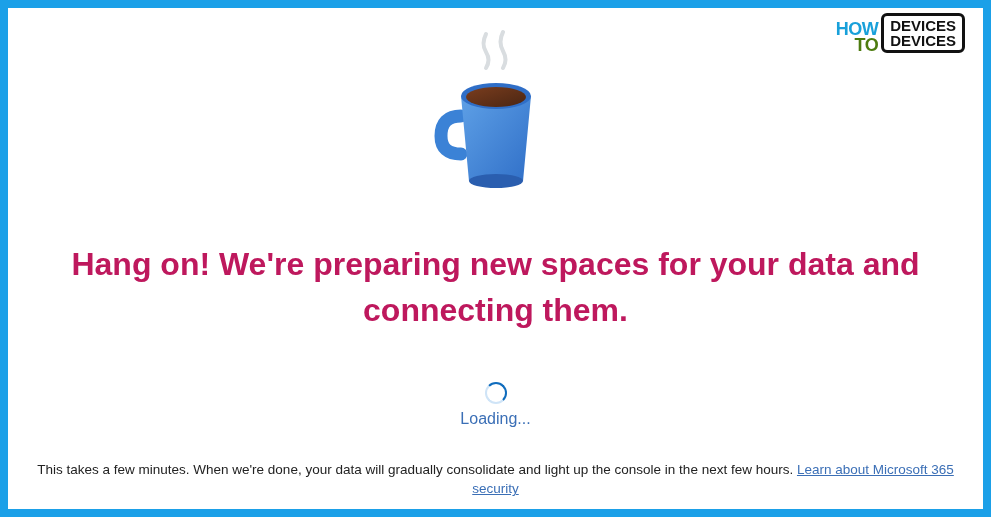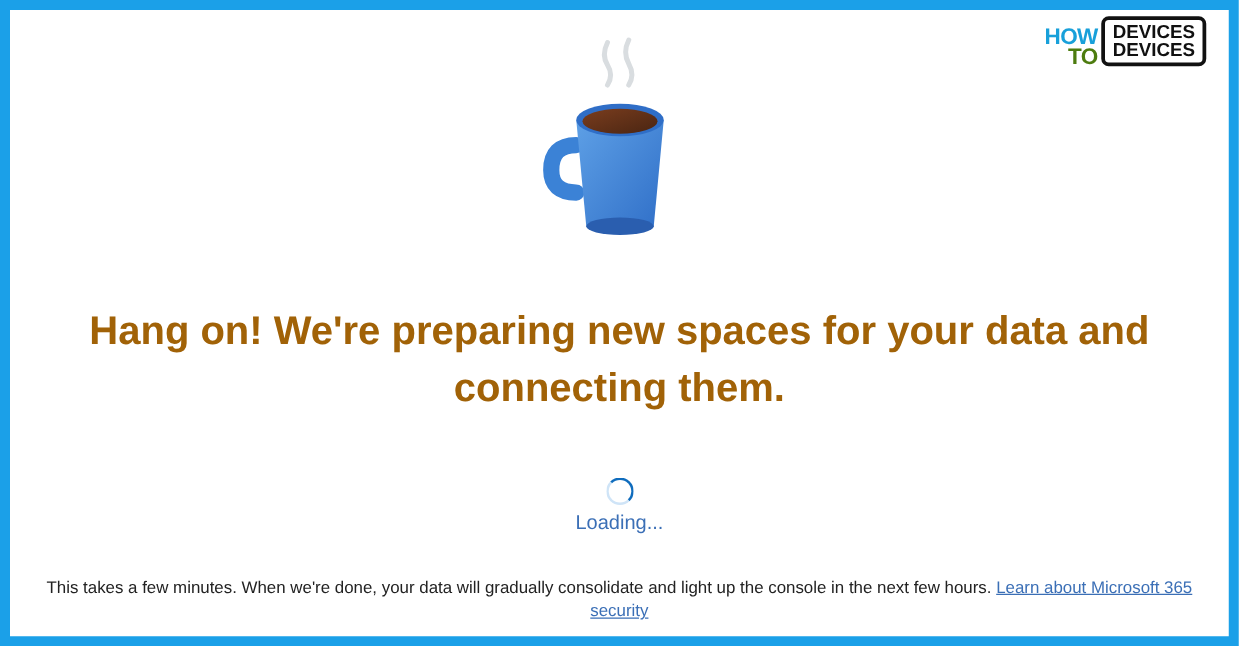--- a/index.html
+++ b/index.html
@@ -56,21 +56,21 @@
       padding-top: 18px;
     }
     .mug-wrap {
       width: 130px;
       height: 165px;
       position: relative;
     }
     .heading {
       font-size: 32px;
       font-weight: 700;
-      color: #a16207;
+      color: #be185d;
       text-align: center;
       margin-top: 50px;
       line-height: 1.45;
       max-width: 920px;
     }
     .spinner-wrap {
       margin-top: 48px;
       display: flex;
       flex-direction: column;
       align-items: center;

